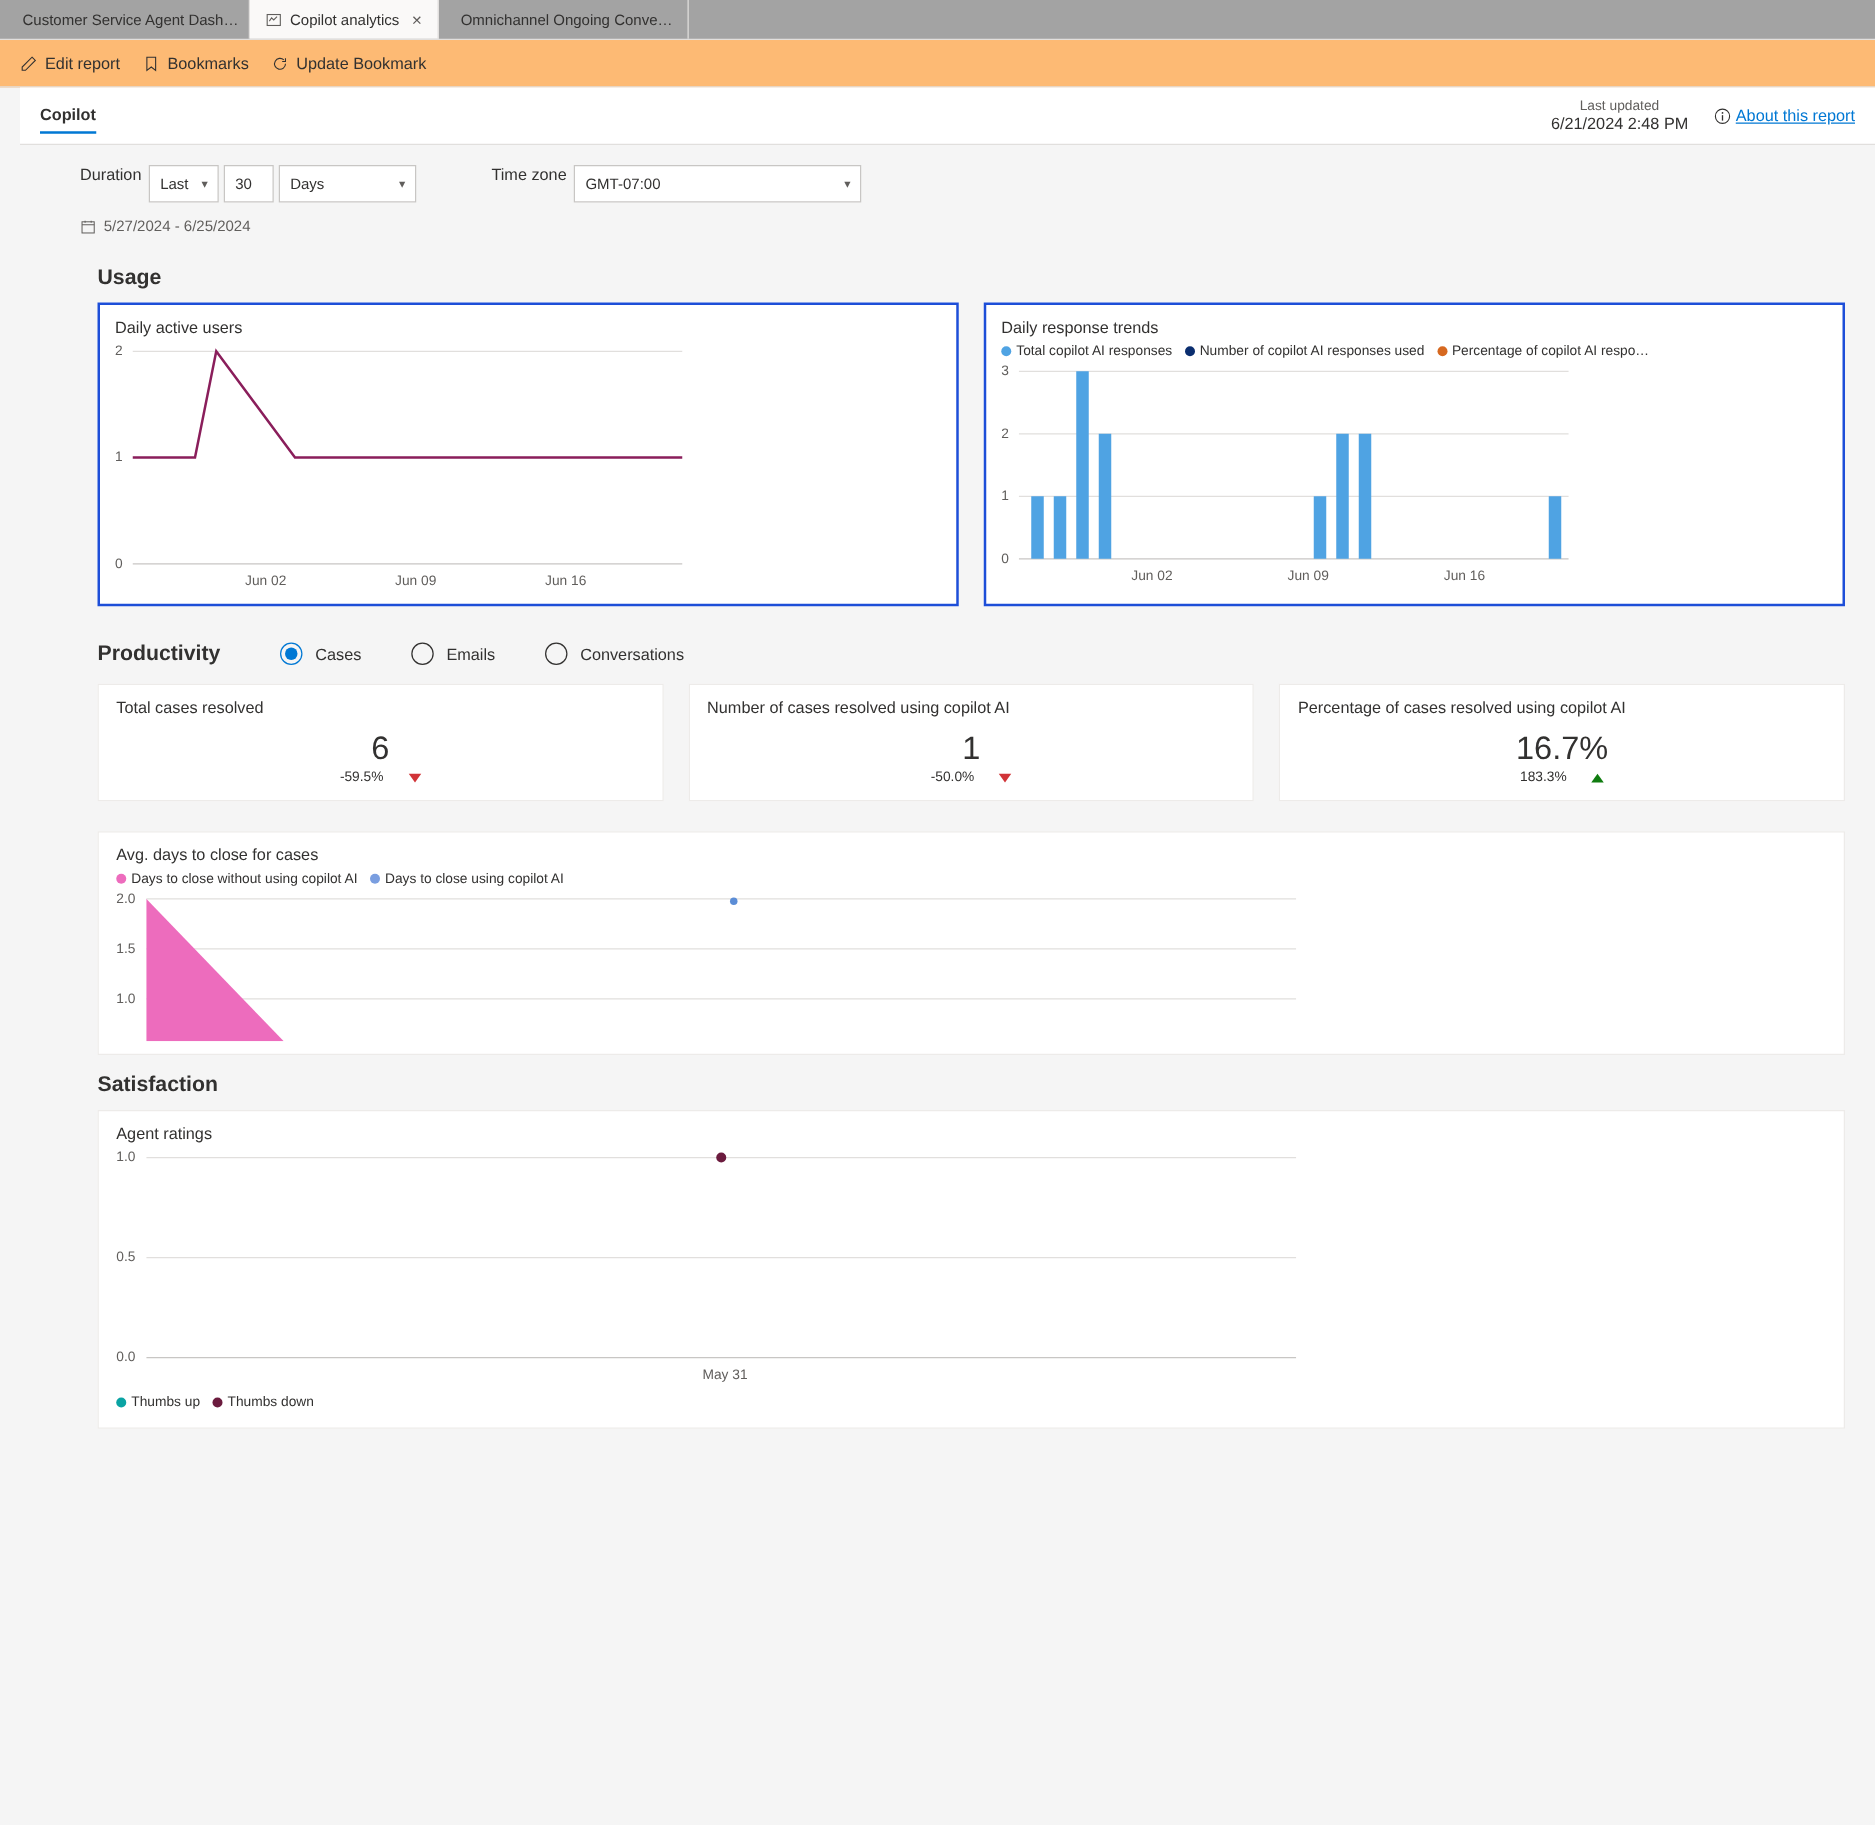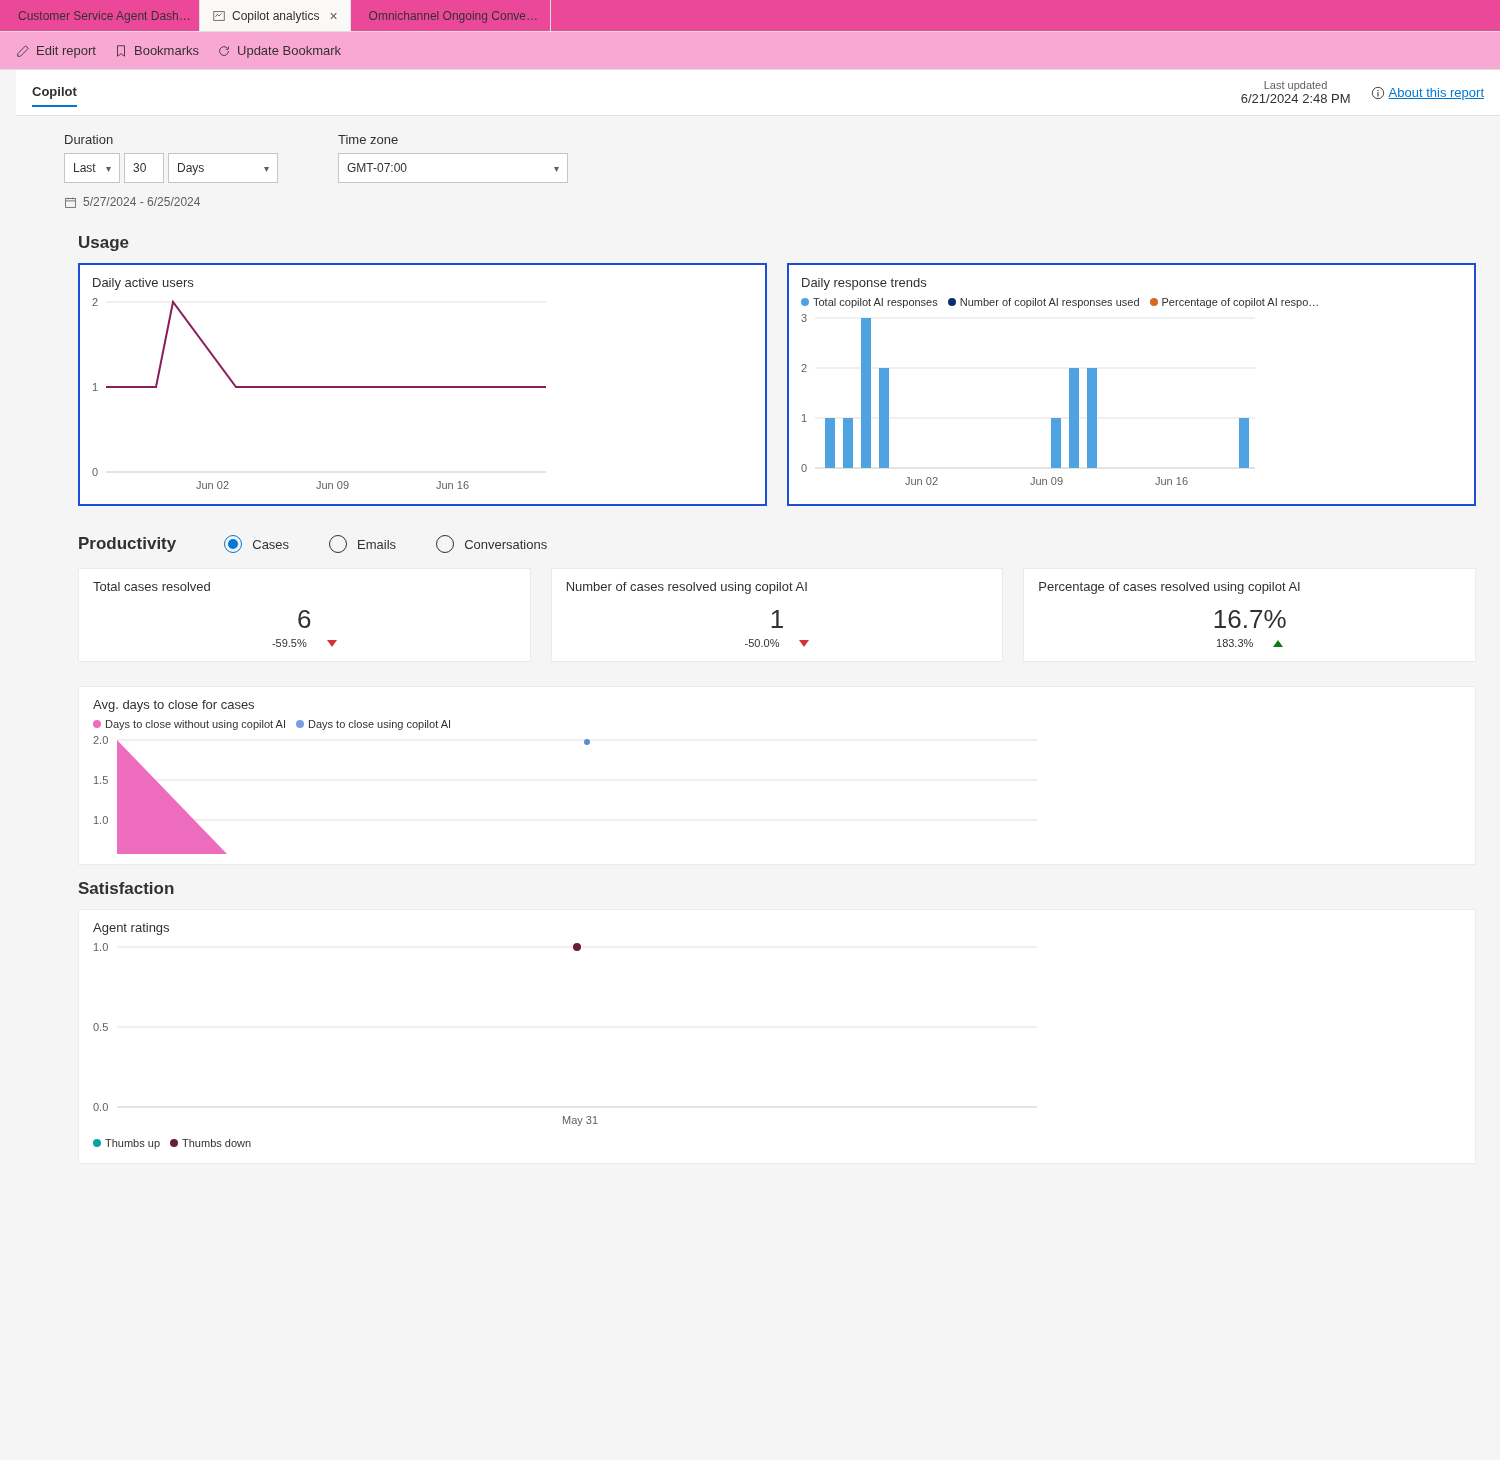--- a/index.html
+++ b/index.html
@@ -1,35 +1,35 @@
 <!DOCTYPE html>
 <html><head>
 <meta charset="utf-8">
 <style>
 * { box-sizing: border-box; margin: 0; padding: 0; }
 body { font-family: "Segoe UI", Arial, sans-serif; font-size: 13px; color: #323130; background: #f5f5f5; }
-.tabs-bar { display: flex; background: #ec4899; border-bottom: 1px solid #e1dfdd; height: 32px; }
+.tabs-bar { display: flex; background: #a3a3a3; border-bottom: 1px solid #e1dfdd; height: 32px; }
 .tab-item { display: flex; align-items: center; gap: 6px; padding: 0 12px; font-size: 12px; color: #323130; border-right: 1px solid #e1dfdd; cursor: pointer; max-width: 200px; white-space: nowrap; overflow: hidden; text-overflow: ellipsis; }
 .tab-item.active { background: #faf9f8; }
 .tab-icon { width: 14px; height: 14px; display: inline-flex; align-items: center; justify-content: center; color: #605e5c; }
 .tab-close { font-size: 14px; color: #605e5c; margin-left: 4px; }
-.toolbar { display: flex; align-items: center; gap: 18px; background: #f9a8d4; height: 38px; padding: 0 16px; border-bottom: 1px solid #e1dfdd; font-size: 13px; }
+.toolbar { display: flex; align-items: center; gap: 18px; background: #fdba74; height: 38px; padding: 0 16px; border-bottom: 1px solid #e1dfdd; font-size: 13px; }
 .toolbar-btn { display: flex; align-items: center; gap: 6px; color: #323130; cursor: pointer; }
 .toolbar-btn svg { width: 14px; height: 14px; }
 .subheader { display: flex; align-items: center; justify-content: space-between; background: #fff; padding: 8px 16px; border-bottom: 1px solid #e1dfdd; margin-left: 16px; }
 .subheader-left { display: flex; align-items: center; }
 .subheader-tab { font-size: 13px; font-weight: 600; padding: 6px 0; border-bottom: 2px solid #0078d4; color: #323130; }
 .subheader-right { display: flex; align-items: center; gap: 20px; }
 .last-updated { text-align: left; }
 .last-updated-label { font-size: 11px; color: #605e5c; padding-left: 23px; }
 .last-updated-time { font-size: 13px; color: #323130; }
 .about-link { display: flex; align-items: center; gap: 4px; color: #0078d4; text-decoration: underline; font-size: 13px; cursor: pointer; }
 .about-link svg { width: 14px; height: 14px; }
 .filters { display: flex; gap: 60px; padding: 16px 24px 8px 64px; background: #f5f5f5; }
-.filter-group { display: flex; flex-direction: column; gap: 6px; }
+.filter-group { display: flex; flex-direction: row; gap: 6px; }
 .filter-label { font-size: 13px; color: #323130; }
 .filter-row { display: flex; gap: 4px; }
 .filter-select { display: flex; align-items: center; justify-content: space-between; border: 1px solid #c8c6c4; background: #fff; height: 26px; padding: 14px 8px; font-size: 12px; cursor: pointer; min-width: 56px; }
 .filter-select.w110 { min-width: 110px; }
 .filter-select.w230 { min-width: 230px; }
 .chevron { font-size: 10px; color: #605e5c; }
 .date-range { display: flex; align-items: center; gap: 6px; font-size: 12px; color: #605e5c; padding: 4px 0 0 64px; }
 .date-range svg { width: 13px; height: 13px; }
 .content { padding: 10px 24px 24px 78px; }
 .section-title { font-size: 17px; font-weight: 600; margin: 14px 0 10px 0; }

